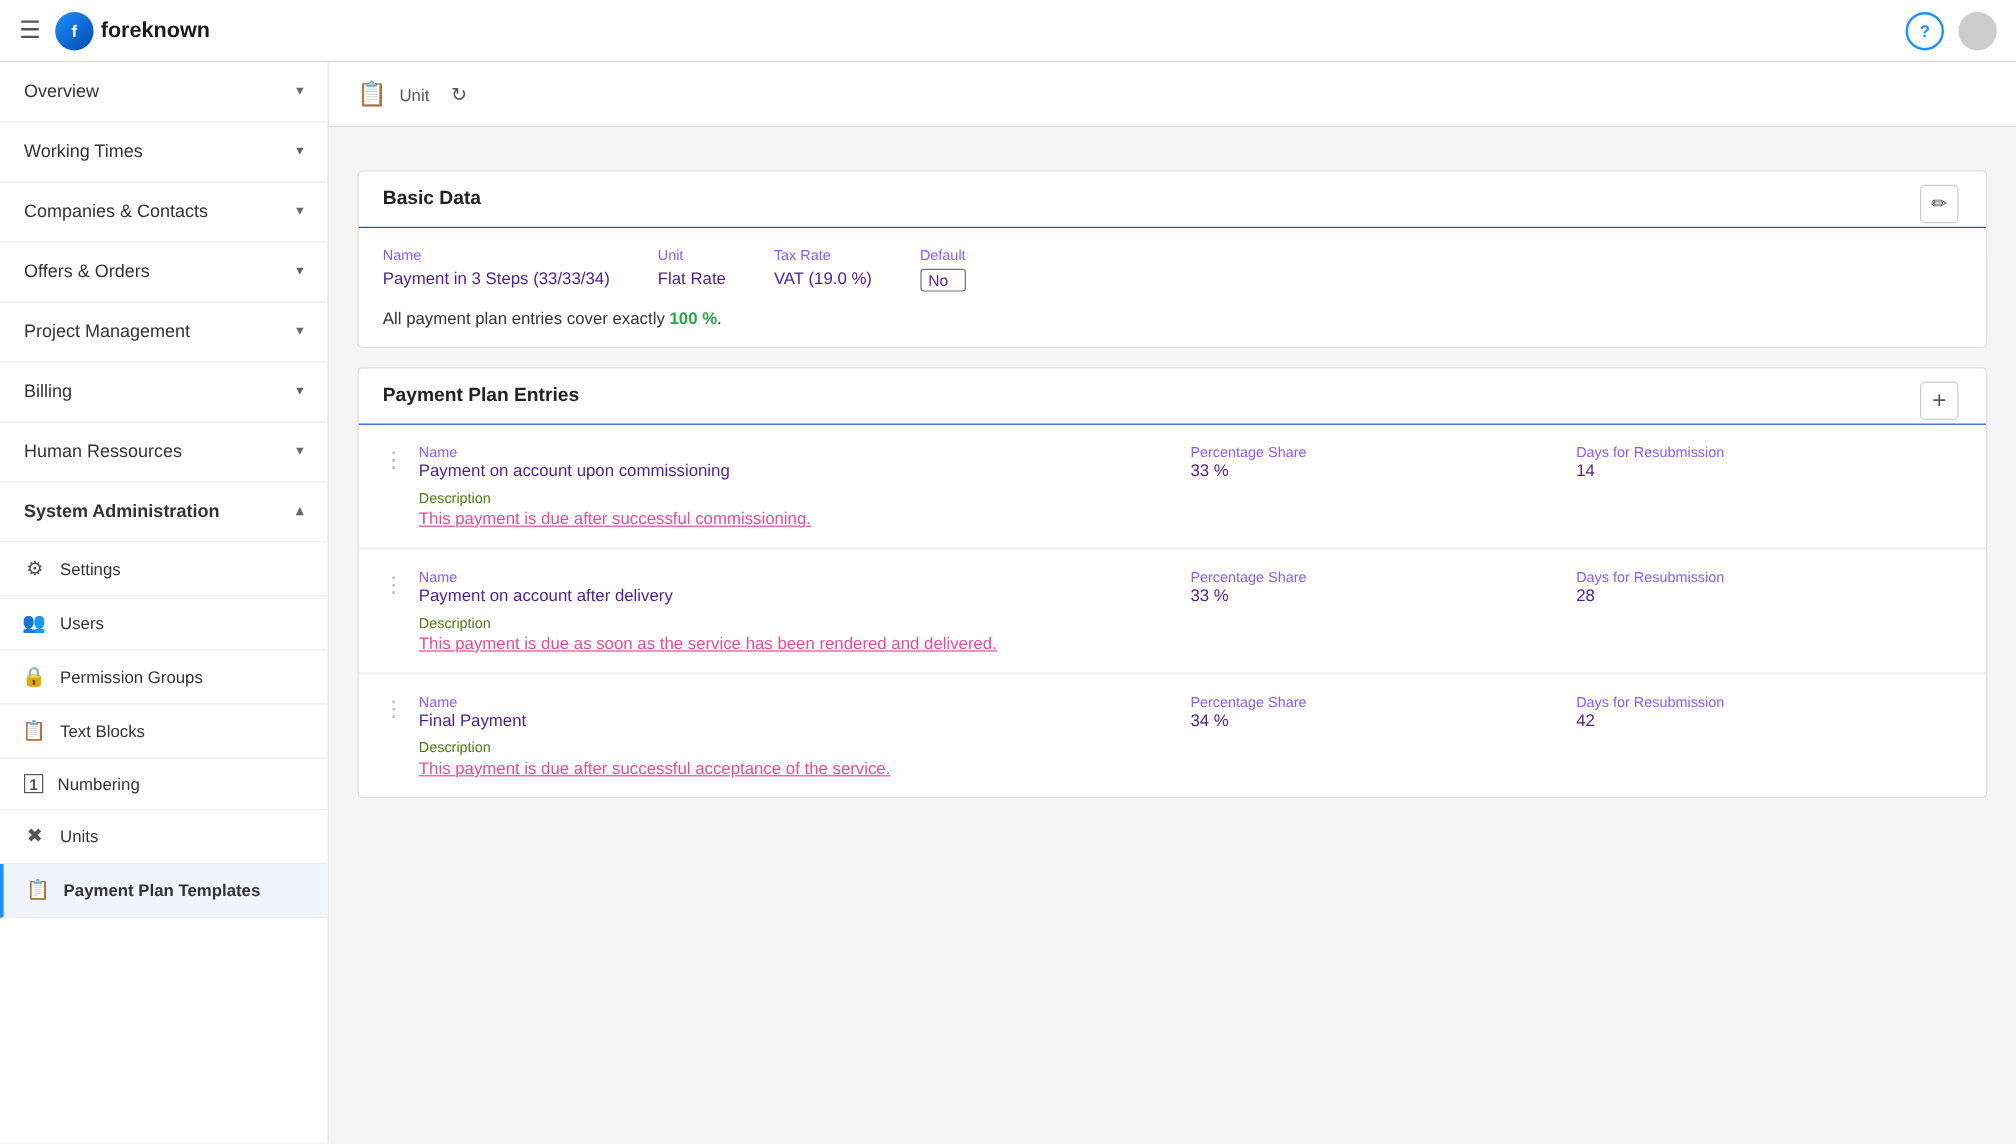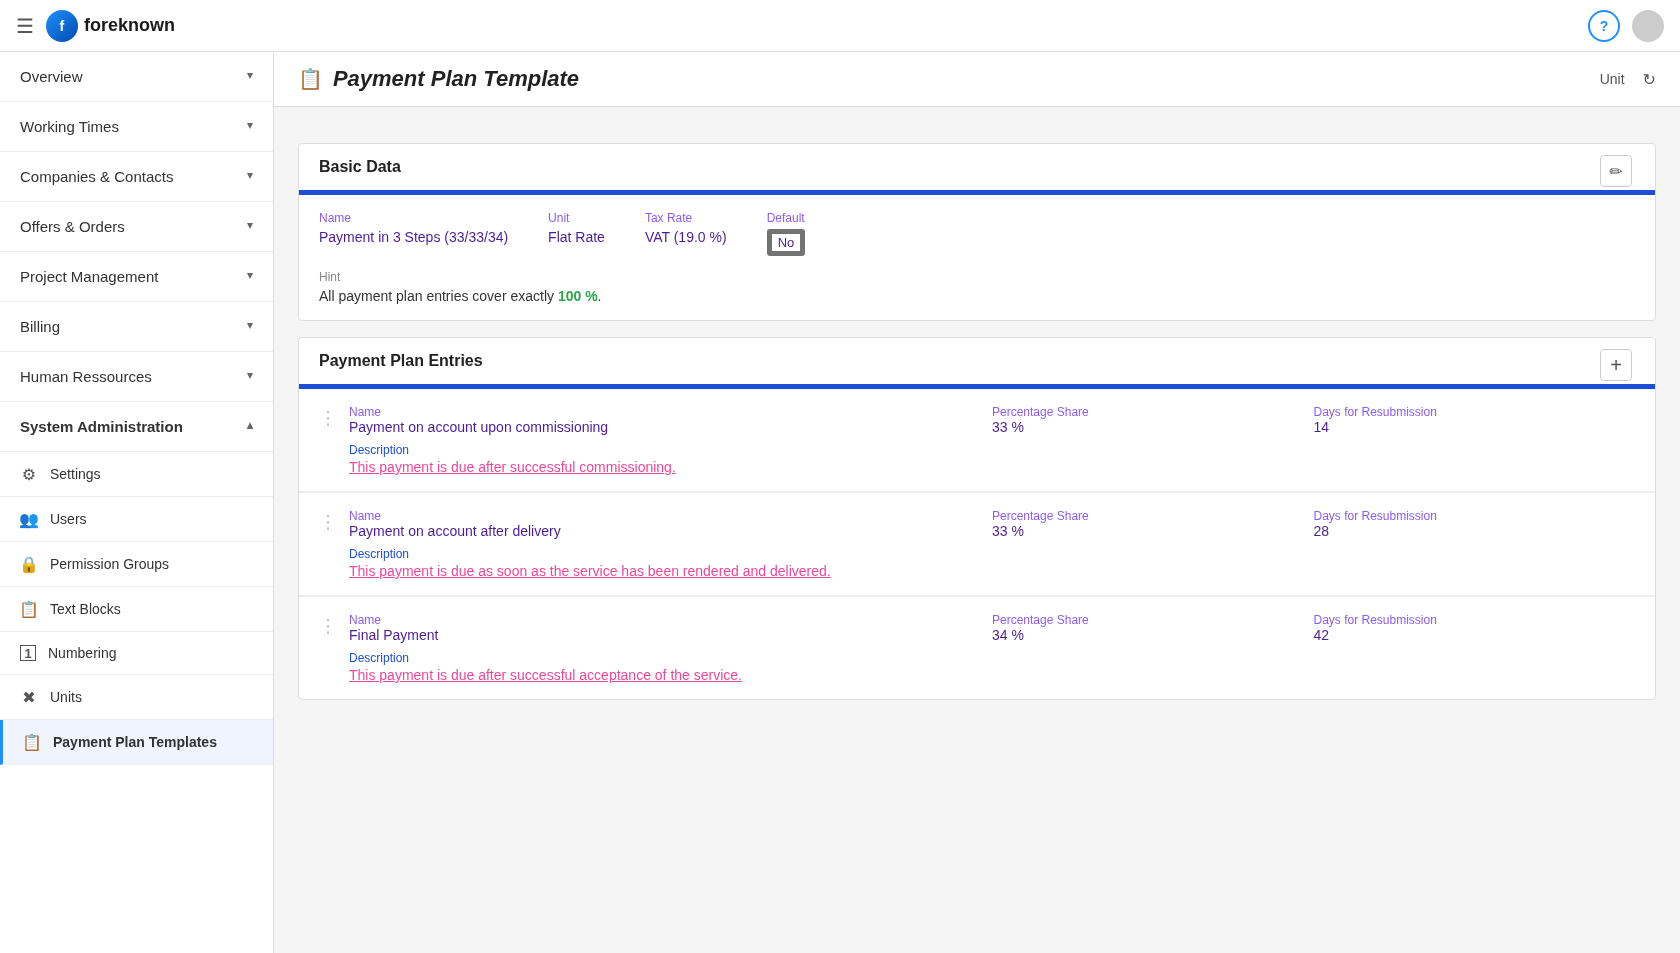--- a/index.html
+++ b/index.html
@@ -40,42 +40,42 @@
     .card-body { padding: 16px 20px; }
 
     
     .edit-btn { position: absolute; right: 24px; top: 0; width: 32px; height: 32px; border: 1px solid #ccc; border-radius: 4px; background: #fff; cursor: pointer; display: flex; align-items: center; justify-content: center; font-size: 16px; color: #555; }
 
     
     .fields-row { display: flex; gap: 40px; flex-wrap: wrap; }
     .field { display: flex; flex-direction: column; gap: 4px; }
     .field-label { font-size: 12px; color: #8b5cf6; }
     .field-value { font-size: 14px; color: #4c1d95; }
-    .field-value.badge { border: 5px solid #737373; border-radius: 3px; padding: 1px 6px; display: inline-block; font-size: 13px; }
+    .field-value.badge { border: 1px solid #737373; border-radius: 3px; padding: 1px 6px; display: inline-block; font-size: 13px; }
 
     .hint-row { margin-top: 14px; }
     .hint-label { font-size: 12px; color: #888; margin-bottom: 4px; }
     .hint-text { font-size: 14px; color: #333; }
 
     
     .entry-row { display: flex; align-items: flex-start; padding: 16px 20px; border-bottom: 1px solid #eee; gap: 12px; }
     .entry-row:last-child { border-bottom: none; }
     .entry-drag { color: #bbb; cursor: grab; font-size: 18px; padding-top: 2px; flex-shrink: 0; }
     .entry-content { flex: 1; }
     .entry-fields { display: flex; gap: 0; flex-wrap: wrap; }
     .entry-field { flex: 1; min-width: 200px; }
     .entry-field-wide { flex: 2; }
     .entry-field-days { min-width: 180px; }
     .entry-desc { margin-top: 8px; }
-    .entry-desc-label { font-size: 12px; color: #1d4ed8; margin-bottom: 2px; }
+    .entry-desc-label { font-size: 12px; color: #4d7c0f; margin-bottom: 2px; }
     .entry-desc-text { font-size: 14px; color: #ec4899; text-decoration: underline; }
 
     
     .section { background: #fff; border: 1px solid #ddd; border-radius: 4px; margin: 16px 0; }
-    .section-title-bar { padding: 14px 20px; border-bottom: 5px solid #1d4ed8; display: flex; align-items: center; }
+    .section-title-bar { padding: 14px 20px; border-bottom: 1px solid #1d4ed8; display: flex; align-items: center; }
     .section-title { font-size: 16px; font-weight: 600; color: #222; flex: 1; }
   </style>
 </head>
 <body>
 
 <div class="topbar">
   <span class="topbar-menu-icon">☰</span>
   <div class="topbar-logo">
     <div class="topbar-logo-icon">f</div>
     <span>foreknown</span>
@@ -152,21 +152,20 @@
         <span>Payment Plan Templates</span>
       </div>
     </div>
 
   </div>
 
   <div class="main">
 
     <div class="page-header">
       <span class="page-header-icon">📋</span>
-      <span class="page-header-title">Payment Plan Template</span>
       <span class="page-header-back">Unit</span>
       <span class="page-header-refresh">↻</span>
     </div>
 
     <div class="main-inner">
 
       <div style="position:relative;">
         <div class="section">
           <div class="section-title-bar">
             <span class="section-title">Basic Data</span>
@@ -184,21 +183,20 @@
               <div class="field">
                 <span class="field-label">Tax Rate</span>
                 <span class="field-value">VAT (19.0 %)</span>
               </div>
               <div class="field">
                 <span class="field-label">Default</span>
                 <span class="field-value badge">No</span>
               </div>
             </div>
             <div class="hint-row">
-              <div class="hint-label">Hint</div>
               <div class="hint-text">
                 <span>All payment plan entries cover exactly </span><span style="color:#28a745;font-weight:600;text-align:center;">100 %</span><span>.</span>
               </div>
             </div>
           </div>
         </div>
         <button class="edit-btn" style="top:12px;">✏</button>
       </div>
 
       <div style="position:relative;">

